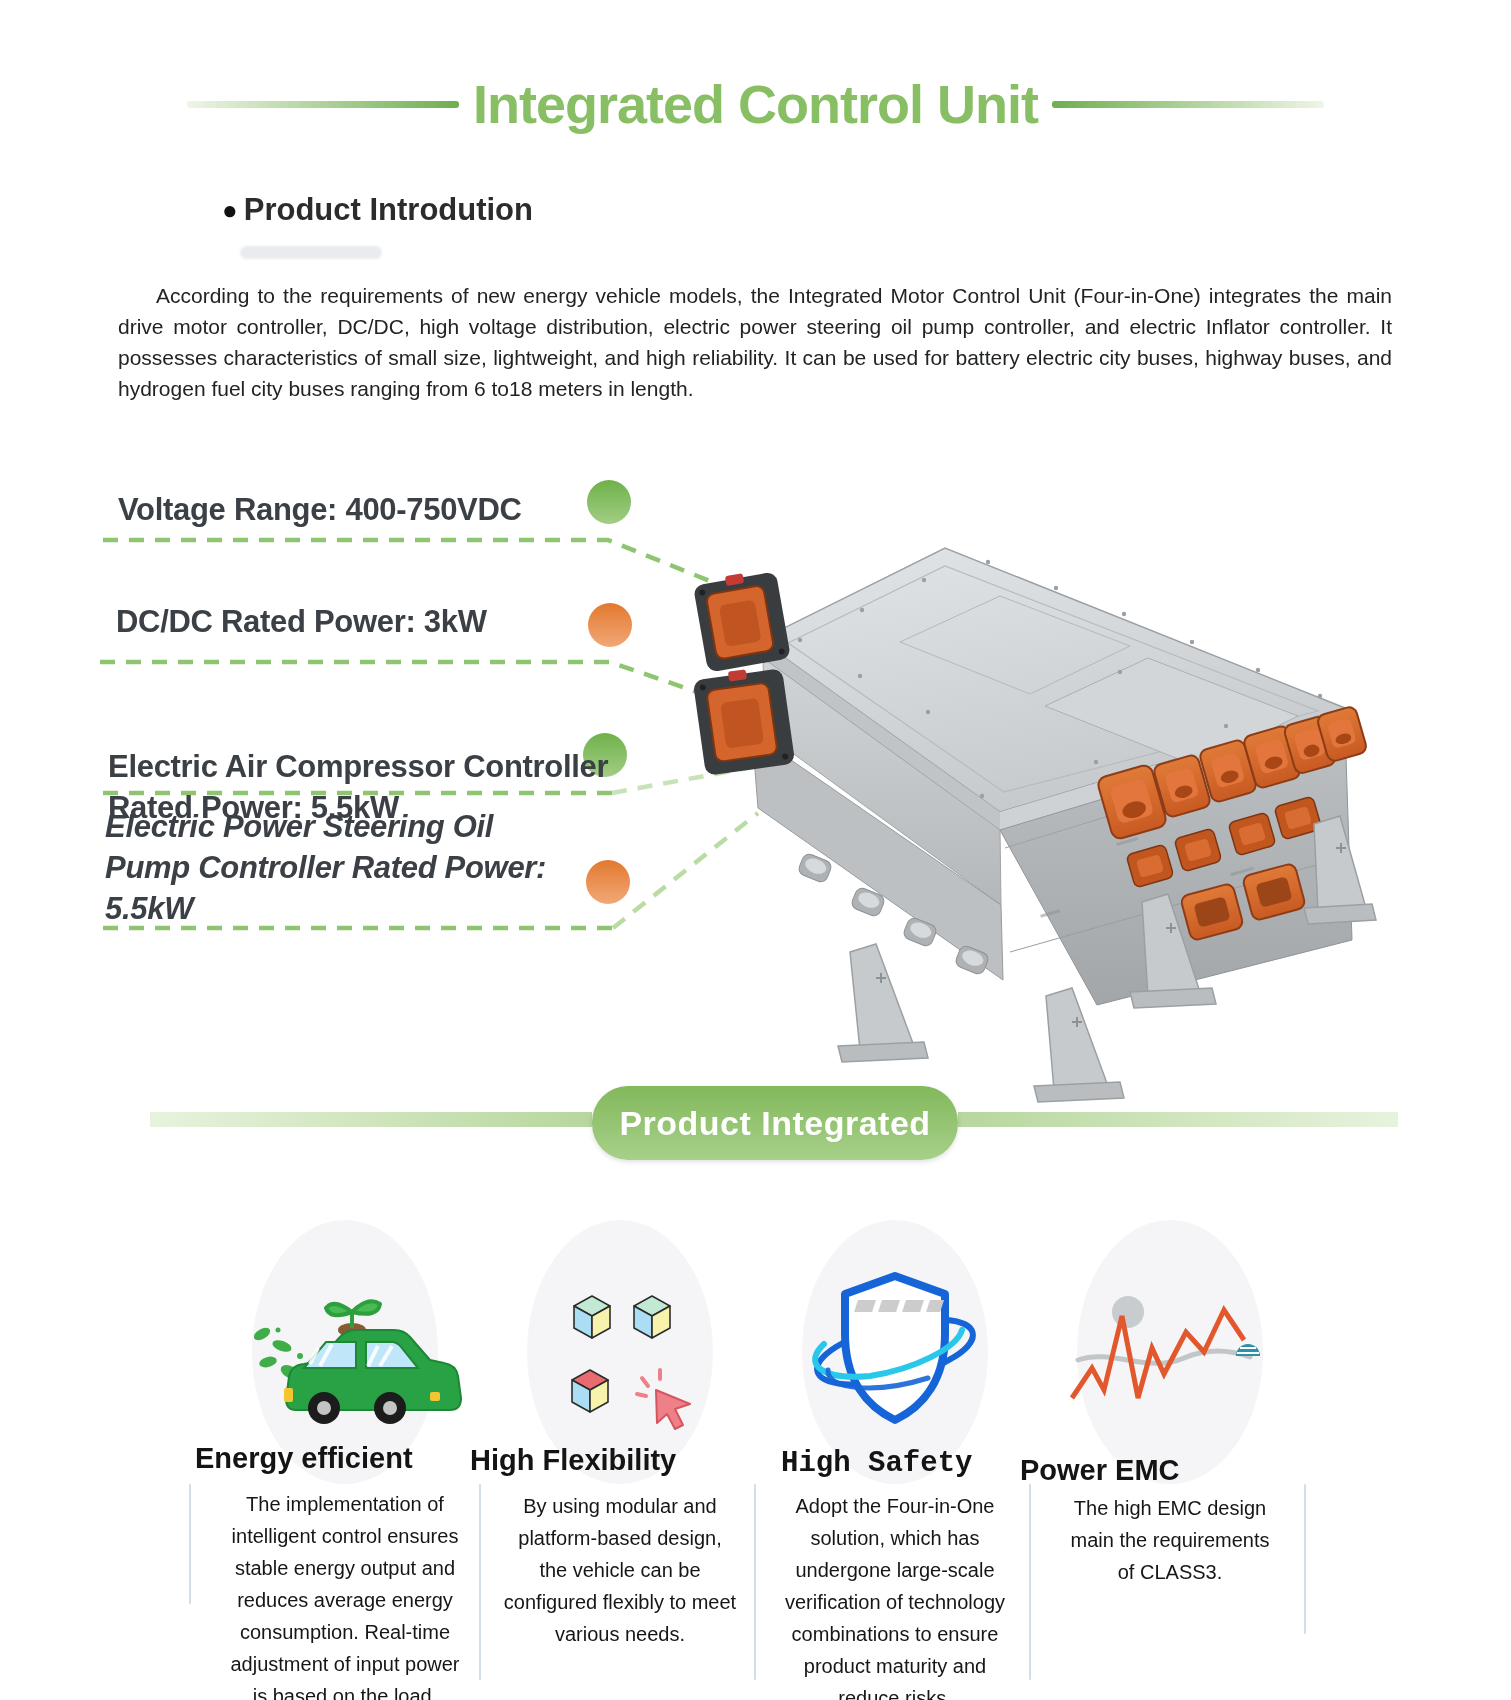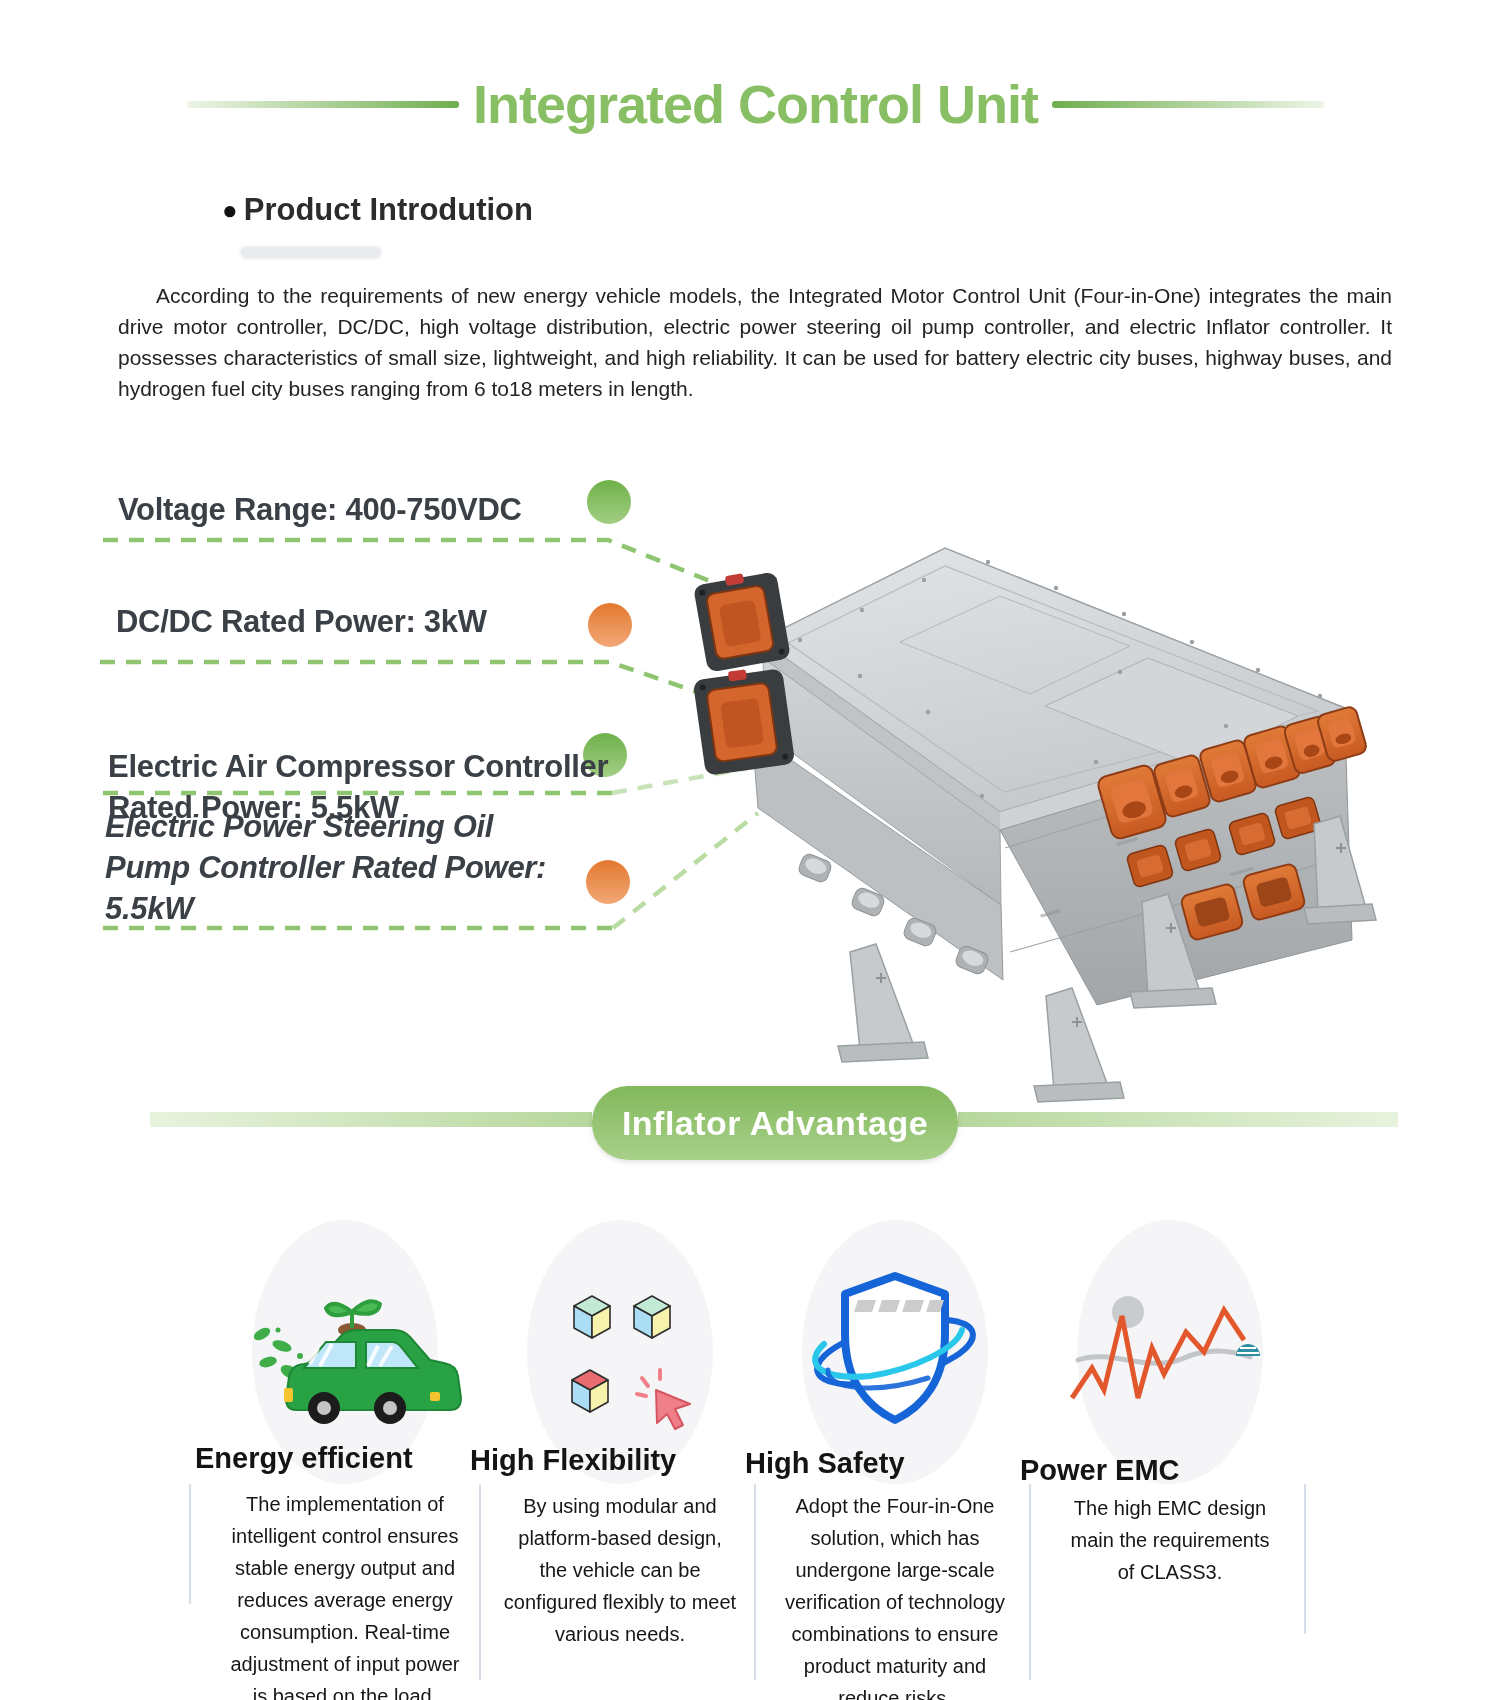--- a/index.html
+++ b/index.html
@@ -345,21 +345,21 @@
         <path d="M1072,1398 L1092,1368 L1104,1390 L1122,1316 L1138,1398 L1152,1348 L1164,1374 L1186,1332 L1204,1352 L1224,1310 L1244,1340" stroke="#e2572b" stroke-width="5" stroke-linejoin="miter"></path>
         <path d="M1236,1356 a12,12 0 0 1 24,0 Z" fill="#2f8fa3"></path>
         <path d="M1240,1348 h16 M1237,1353 h22" stroke="#ffffff" stroke-width="2"></path>
       </g>
     </g>
   </svg>
 
   <div class="banner-bar left"></div>
   <div class="banner-bar right"></div>
   <div class="banner-pill">
-    <span>Inflator Advantage</span>
+    <span>Product Integrated</span>
   </div>
 
   <div class="divider" style="left:189px;height:120px;"></div>
   <div class="divider" style="left:479px;"></div>
   <div class="divider" style="left:754px;"></div>
   <div class="divider" style="left:1029px;"></div>
   <div class="divider" style="left:1304px;height:150px;"></div>
 
   <div class="card-title" style="left:195px;top:1442px;">Energy efficient</div>
   <div class="card-body" style="left:195px;top:1488px;">The implementation of
@@ -370,21 +370,21 @@
 adjustment of input power
 is based on the load.</div>
 
   <div class="card-title" style="left:470px;top:1444px;">High Flexibility</div>
   <div class="card-body" style="left:470px;top:1490px;">By using modular and
 platform-based design,
 the vehicle can be
 configured flexibly to meet
 various needs.</div>
 
-  <div class="card-title" style="left:745px;top:1447px;">High Safety</div>
+  <div class="card-title" style="left:781px;top:1447px;font-family:Liberation Mono, monospace;">High Safety</div>
   <div class="card-body" style="left:745px;top:1490px;">Adopt the Four-in-One
 solution, which has
 undergone large-scale
 verification of technology
 combinations to ensure
 product maturity and
 reduce risks.</div>
 
   <div class="card-title" style="left:1020px;top:1454px;">Power EMC</div>
   <div class="card-body" style="left:1020px;top:1492px;">The high EMC design

